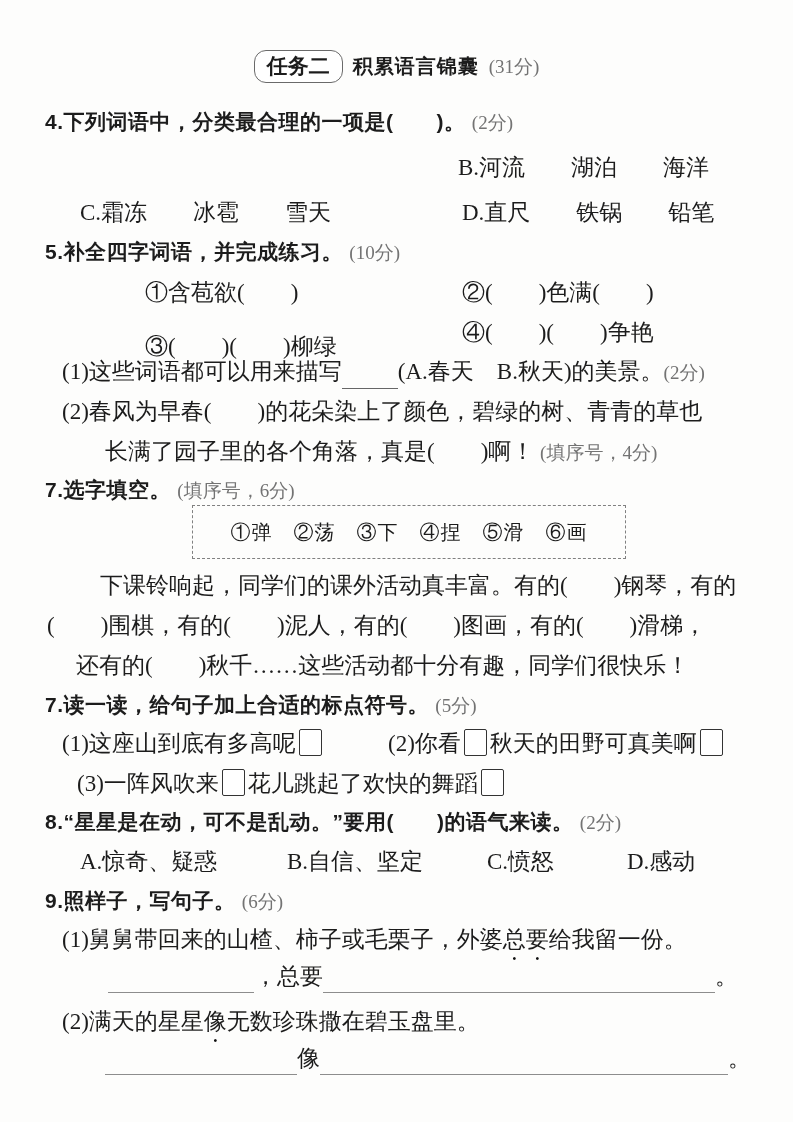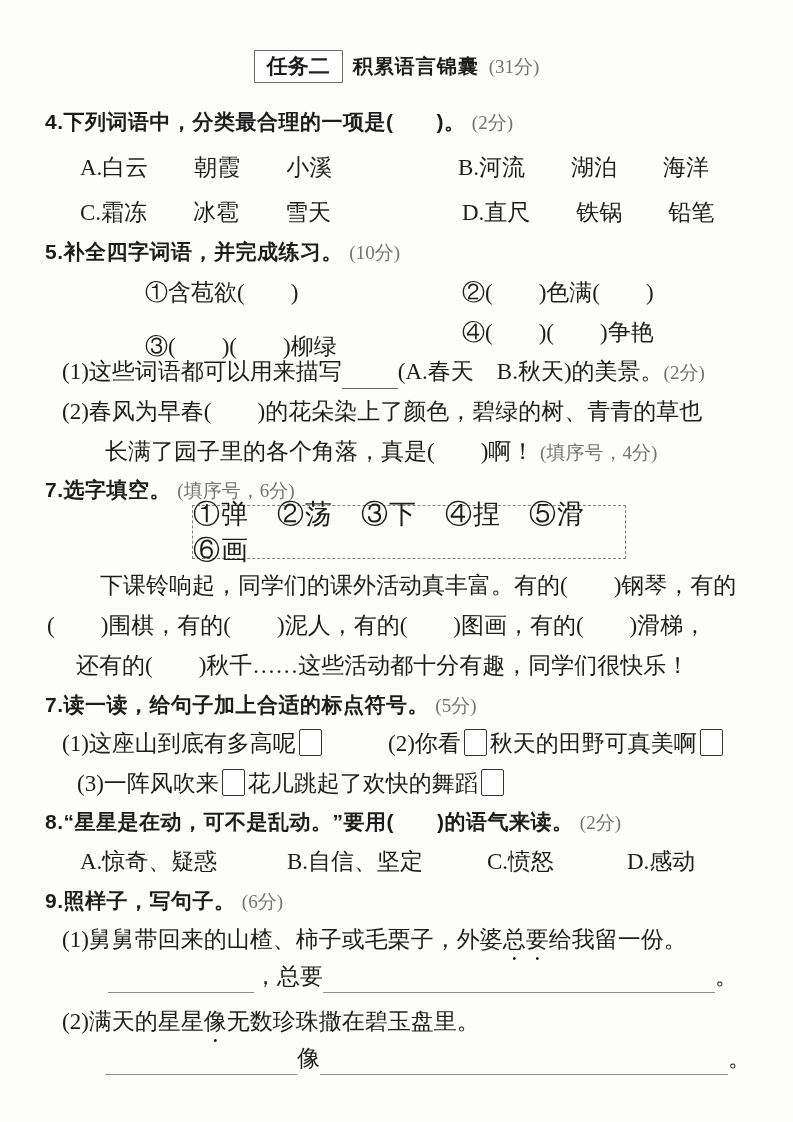--- a/index.html
+++ b/index.html
@@ -3,50 +3,49 @@
 <meta charset="utf-8">
 <style>
   html,body{margin:0;padding:0;background:#e8e8e8;}
   #page{position:relative;width:793px;height:1122px;margin:0 auto;background:#fdfdfc;
         font-family:"Liberation Serif","DejaVu Serif",serif;color:#1c1c1c;overflow:hidden;}
   .line{position:absolute;white-space:nowrap;height:32px;line-height:32px;font-size:23px;}
   .stem{font-family:"Liberation Sans","DejaVu Sans",sans-serif;font-weight:700;font-size:21px;letter-spacing:.5px;}
   .score{font-family:"Liberation Serif","DejaVu Serif",serif;font-weight:400;font-size:19px;color:#737373;letter-spacing:0;}
   .kai{font-size:23px;}
   .hdr{position:absolute;top:50px;left:0;width:100%;display:flex;justify-content:center;align-items:center;gap:10px;}
-  .badge{display:inline-block;border:1.6px solid #6a6a6a;border-radius:1px;padding:1px 12px 2px;
+  .badge{display:inline-block;border:1.6px solid #6a6a6a;border-radius:12px;padding:1px 12px 2px;
          font-family:"Liberation Sans","DejaVu Sans",sans-serif;font-weight:700;font-size:21px;background:#fff;}
   .hdr-title{font-family:"Liberation Sans","DejaVu Sans",sans-serif;font-weight:700;font-size:20px;letter-spacing:1px;}
   .blank{display:inline-block;border-bottom:1.6px solid #8d8d8d;height:24px;vertical-align:bottom;}
   .blank.dark{border-bottom-color:#666;}
   .pbox{display:inline-block;width:21px;height:25px;border:1.4px solid #333;border-radius:2px;
         vertical-align:-5px;margin:0 3px;background:#fff;}
   .charbox{position:absolute;left:192px;top:505px;width:432px;height:52px;border:1.6px dashed #808080;
-           display:flex;align-items:center;justify-content:center;font-size:27px;letter-spacing:1px;background:#fdfdfc;}
+           display:flex;align-items:center;justify-content:center;font-size:20px;letter-spacing:1px;background:#fdfdfc;}
   .emph{-webkit-text-emphasis:filled dot #111;-webkit-text-emphasis-position:under;
         text-emphasis:filled dot #111;text-emphasis-position:under left;}
   .footer{position:absolute;top:1078px;left:0;width:100%;text-align:center;
           font-family:"Liberation Sans","DejaVu Sans",sans-serif;font-size:21px;letter-spacing:6px;}
 </style>
 </head>
 <body>
 
 <div id="page">
 
   <div class="hdr">
     <span class="badge">任务二</span>
     <span class="hdr-title">积累语言锦囊</span>
     <span class="score">(31分)</span>
   </div>
 
   <div class="line stem" style="top:106px;left:45px;">
     <span>4.下列词语中，分类最合理的一项是(　　)。</span>
     <span class="score">(2分)</span>
   </div>
-  <div class="line kai" style="top:152px;left:80px;">A.白云　　朝霞　　小溪</div>
   <div class="line kai" style="top:152px;left:458px;">B.河流　　湖泊　　海洋</div>
   <div class="line kai" style="top:197px;left:80px;">C.霜冻　　冰雹　　雪天</div>
   <div class="line kai" style="top:197px;left:462px;">D.直尺　　铁锅　　铅笔</div>
 
   <div class="line stem" style="top:236px;left:45px;">
     <span>5.补全四字词语，并完成练习。</span>
     <span class="score">(10分)</span>
   </div>
   <div class="line kai" style="top:277px;left:145px;">①含苞欲(　　)</div>
   <div class="line kai" style="top:277px;left:462px;">②(　　)色满(　　)</div>

